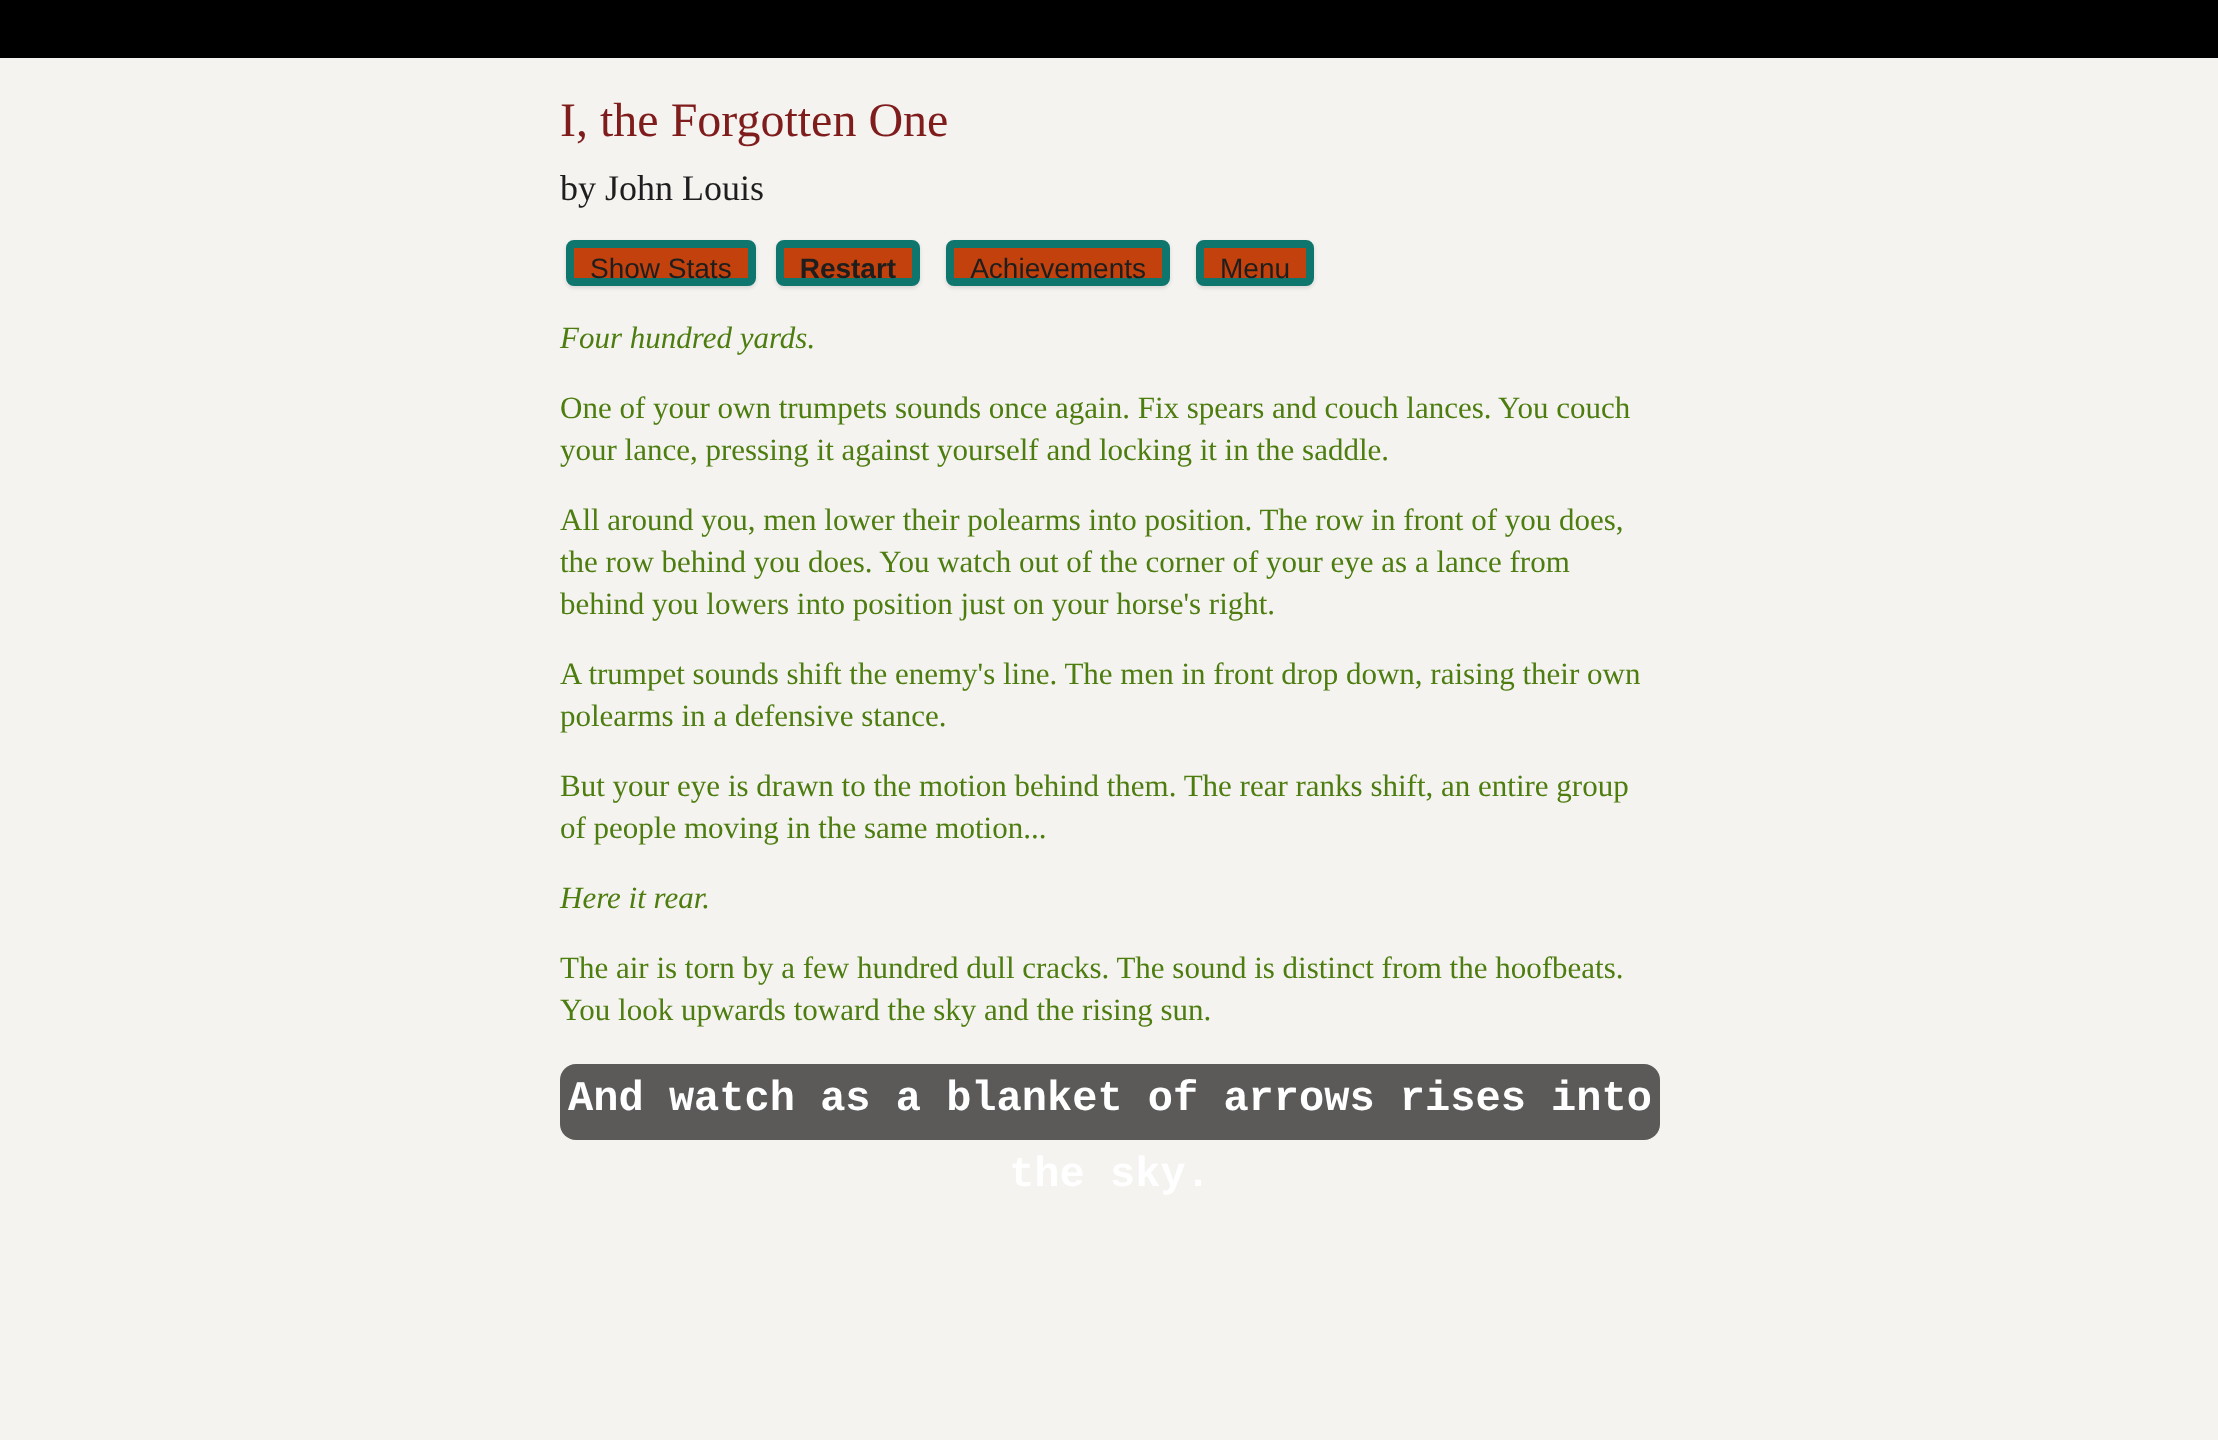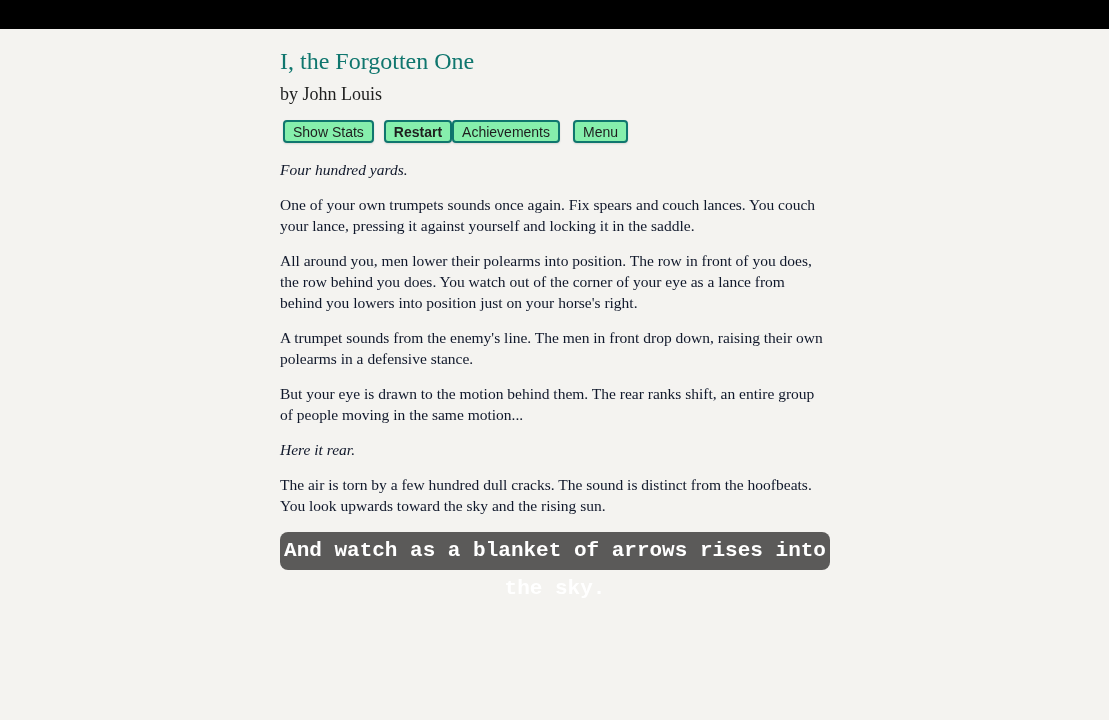--- a/index.html
+++ b/index.html
@@ -23,58 +23,58 @@
       width: 550px;
       font-family: "DejaVu Serif", "Liberation Serif", serif;
       color: #1e1e1e;
     }
     .title {
       margin-top: 17px;
       font-family: "Liberation Serif", serif;
       font-size: 24px;
       font-weight: normal;
       line-height: 30px;
-      color: #0f766e;
+      color: #7f1d1d;
     }
     .author {
       margin-top: 6px;
       font-family: "Liberation Serif", serif;
       font-size: 18px;
       line-height: 24px;
       color: #1e1e1e;
     }
     .buttons {
       margin-top: 14px;
       display: flex;
       gap: 0;
       height: 25px;
     }
     .btn {
       font-family: "Liberation Sans", sans-serif;
       font-size: 14px;
       color: #1e1e1e;
-      background: #86efac;
-      border: 2px solid #0f766e;
+      background: #c2410c;
+      border: 4px solid #0f766e;
       border-radius: 4px;
       box-shadow: 0 1px 2px rgba(0,0,0,0.12);
       height: 23px;
       padding: 0 8px;
       line-height: 21px;
       cursor: pointer;
     }
     .btn.stats { margin-left: 3px; }
     .btn.restart { margin-left: 10px; font-weight: bold; }
-    .btn.achievements { }
+    .btn.achievements { margin-left: 13px; }
     .btn.menu { margin-left: 13px; }
     .story {
       margin-top: 14px;
       font-family: "Liberation Serif", serif;
       font-size: 15.5px;
       line-height: 21px;
-      color: #0f172a;
+      color: #4d7c0f;
     }
     .story p {
       margin-bottom: 14px;
     }
     .story p.italic {
       font-style: italic;
     }
     .choice {
       display: block;
       width: 550px;
@@ -105,20 +105,20 @@
     <button class="btn stats">Show Stats</button>
     <button class="btn restart">Restart</button>
     <button class="btn achievements">Achievements</button>
     <button class="btn menu">Menu</button>
   </div>
 
   <div class="story">
     <p class="italic">Four hundred yards.</p>
     <p>One of your own trumpets sounds once again. Fix spears and couch lances. You couch your lance, pressing it against yourself and locking it in the saddle.</p>
     <p>All around you, men lower their polearms into position. The row in front of you does, the row behind you does. You watch out of the corner of your eye as a lance from behind you lowers into position just on your horse's right.</p>
-    <p>A trumpet sounds from the enemy's line. The men in front drop down, raising their own polearms in a defensive stance.</p>
+    <p>A trumpet sounds shift the enemy's line. The men in front drop down, raising their own polearms in a defensive stance.</p>
     <p>But your eye is drawn to the motion behind them. The rear ranks shift, an entire group of people moving in the same motion...</p>
     <p class="italic">Here it rear.</p>
     <p style="margin-bottom:0">The air is torn by a few hundred dull cracks. The sound is distinct from the hoofbeats. You look upwards toward the sky and the rising sun.</p>
   </div>
 
   <button class="choice">And watch as a blanket of arrows rises into the sky.</button>
 </div>
 
 </body></html>

